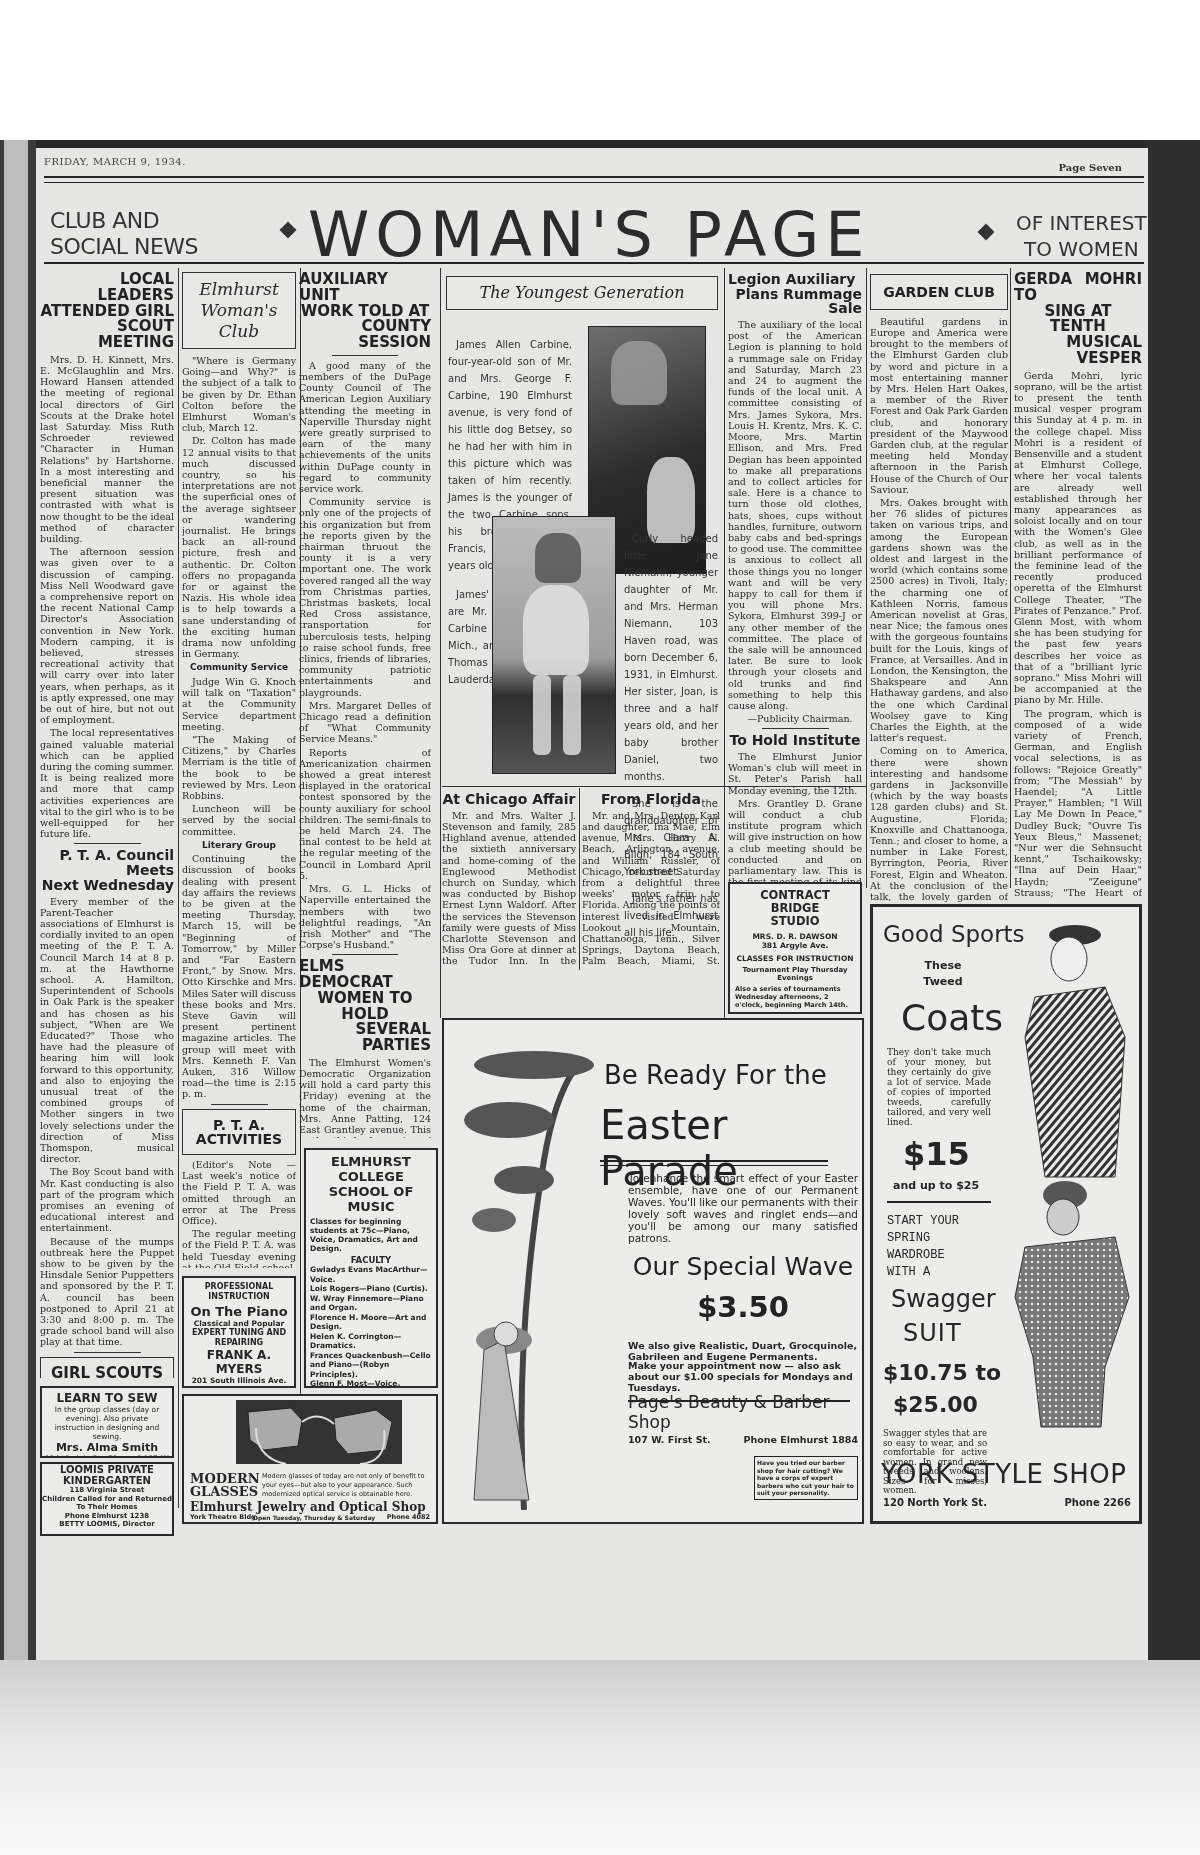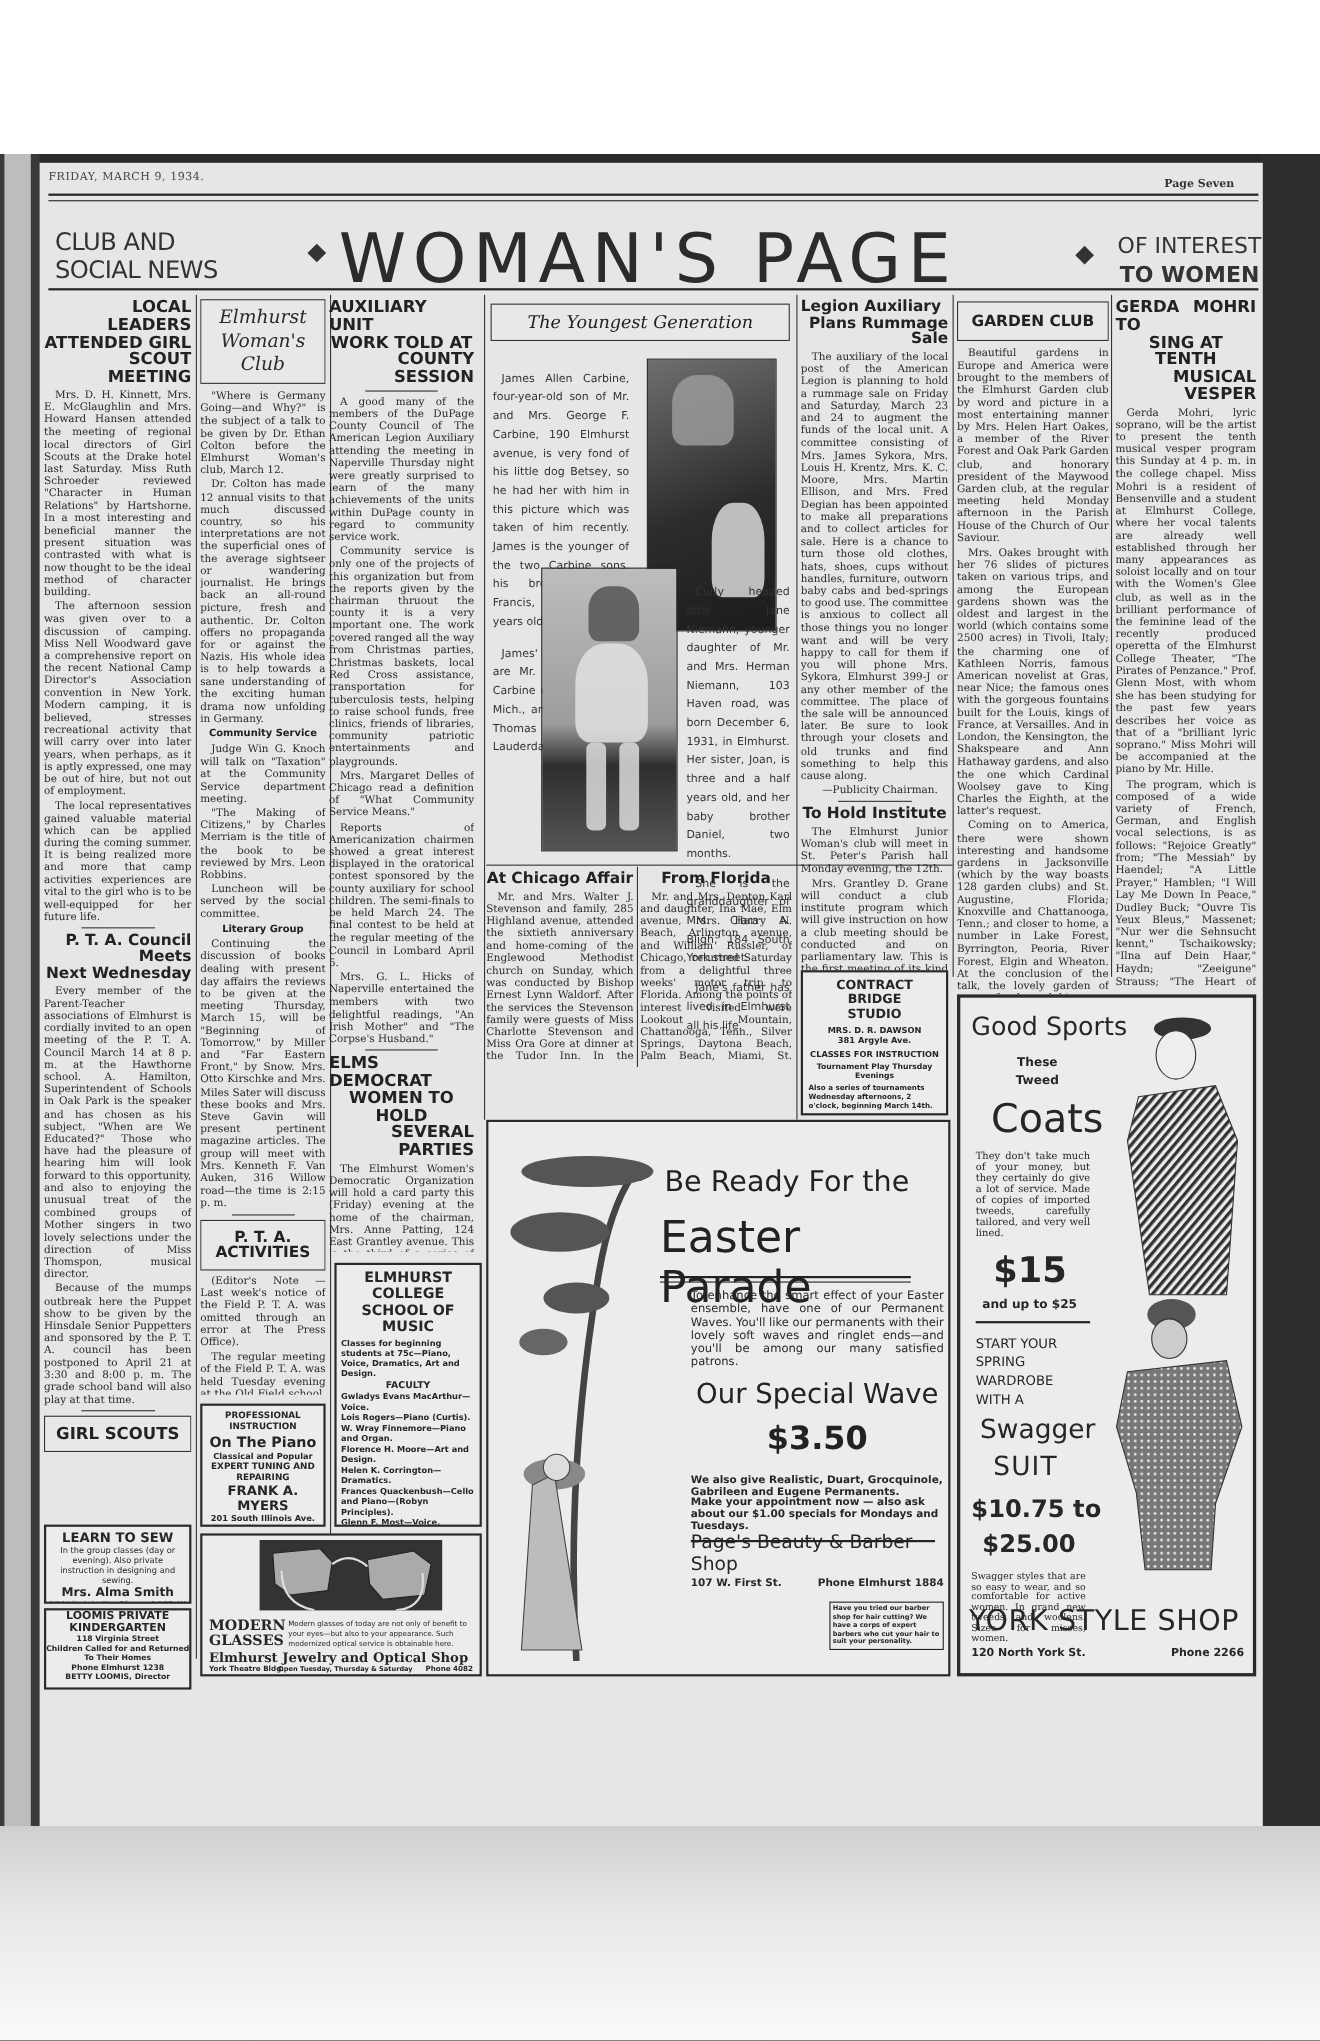--- a/index.html
+++ b/index.html
@@ -57,21 +57,21 @@
 
   <div class="mast-left">
     <div style="text-transform:uppercase;">Club and</div>
     <div style="text-transform:uppercase;">Social News</div>
   </div>
   <div class="diamond" style="left:246px;top:76px;"></div>
   <div class="mast-title">WOMAN'S PAGE</div>
   <div class="diamond" style="left:944px;top:78px;"></div>
   <div class="mast-right">
     <div style="text-transform:uppercase;">Of Interest</div>
-    <div style="text-transform:uppercase;font-weight:bold;">To Women</div>
+    <div style="text-transform:uppercase;">To Women</div>
   </div>
   <div class="rule" style="left:8px;top:114px;width:1100px;height:2px;"></div>
 
   <div class="vline" style="left:142px;top:120px;height:1240px;"></div>
   <div class="vline" style="left:264px;top:120px;height:1240px;"></div>
   <div class="vline" style="left:404px;top:120px;height:750px;"></div>
   <div class="vline" style="left:688px;top:120px;height:750px;"></div>
   <div class="vline" style="left:830px;top:120px;height:620px;"></div>
 
   <div class="col" style="left:4px;top:120px;width:134px;height:1110px;">
@@ -85,20 +85,21 @@
       <p>The afternoon session was given over to a discussion of camping. Miss Nell Woodward gave a comprehensive report on the recent National Camp Director's Association convention in New York. Modern camping, it is believed, stresses recreational activity that will carry over into later years, when perhaps, as it is aptly expressed, one may be out of hire, but not out of employment.</p>
       <p>The local representatives gained valuable material which can be applied during the coming summer. It is being realized more and more that camp activities experiences are vital to the girl who is to be well-equipped for her future life.</p>
     </div>
     <div class="small-rule"></div>
     <div>
       <div class="hd mid right">
         <div>P. T. A. Council Meets</div>
         <div>Next Wednesday</div>
       </div>
       <p>Every member of the Parent-Teacher associations of Elmhurst is cordially invited to an open meeting of the P. T. A. Council March 14 at 8 p. m. at the Hawthorne school. A. Hamilton, Superintendent of Schools in Oak Park is the speaker and has chosen as his subject, "When are We Educated?" Those who have had the pleasure of hearing him will look forward to this opportunity, and also to enjoying the unusual treat of the combined groups of Mother singers in two lovely selections under the direction of Miss Thomspon, musical director.</p>
+      <p>The Boy Scout band with Mr. Kast conducting is also part of the program which promises an evening of educational interest and entertainment.</p>
       <p>Because of the mumps outbreak here the Puppet show to be given by the Hinsdale Senior Puppetters and sponsored by the P. T. A. council has been postponed to April 21 at 3:30 and 8:00 p. m. The grade school band will also play at that time.</p>
     </div>
     <div class="small-rule"></div>
     <div>
       <div class="box" style="padding:4px;margin:4px 0;">
         <div class="hd big center">GIRL SCOUTS</div>
       </div>
 
     </div>
 
@@ -351,21 +352,21 @@
 
   <div class="ad" style="left:834px;top:756px;width:272px;height:620px;border-width:3px;">
     <div style="position:absolute;left:10px;top:14px;font-size:23px;">Good Sports</div>
     <div class="c b" style="position:absolute;left:30px;top:52px;width:80px;font-size:11px;">These</div>
     <div class="c b" style="position:absolute;left:30px;top:68px;width:80px;font-size:11px;">Tweed</div>
     <div style="position:absolute;left:28px;top:90px;font-size:36px;">Coats</div>
     <div style="position:absolute;left:14px;top:140px;width:104px;font-family:'DejaVu Serif',serif;font-size:9px;line-height:10px;text-align:justify;">They don't take much of your money, but they certainly do give a lot of service. Made of copies of imported tweeds, carefully tailored, and very well lined.</div>
     <div style="position:absolute;left:30px;top:228px;font-size:32px;font-weight:bold;">$15</div>
     <div style="position:absolute;left:20px;top:272px;font-size:11px;font-weight:bold;">and up to $25</div>
     <div style="position:absolute;left:14px;top:294px;width:104px;height:2px;background:#222;"></div>
-    <div style="position:absolute;left:14px;top:306px;font-size:12px;line-height:17px;">
+    <div style="position:absolute;left:14px;top:306px;font-size:12px;line-height:17px;font-family:Liberation Mono, monospace;">
       <div>START YOUR</div>
       <div>SPRING</div>
       <div>WARDROBE</div>
       <div>WITH A</div>
     </div>
     <div style="position:absolute;left:18px;top:378px;font-size:24px;">Swagger</div>
     <div style="position:absolute;left:30px;top:412px;font-size:24px;letter-spacing:1px;">SUIT</div>
     <div style="position:absolute;left:10px;top:450px;font-size:22px;font-weight:bold;line-height:32px;">
       <div>$10.75 to</div>
       <div style="padding-left:10px;">$25.00</div>

